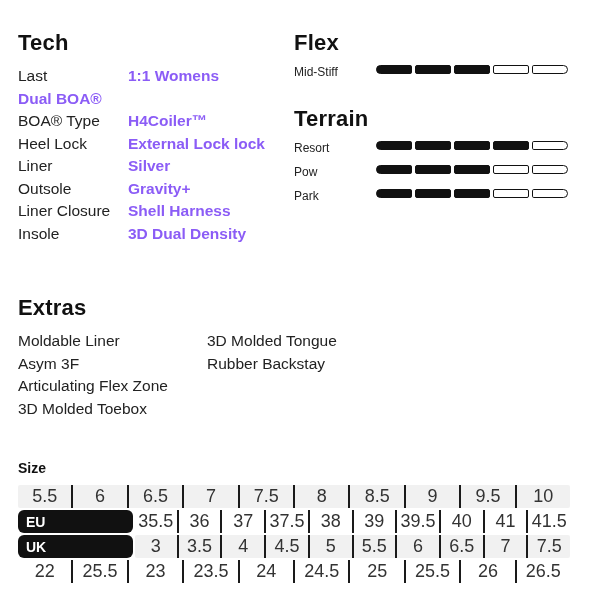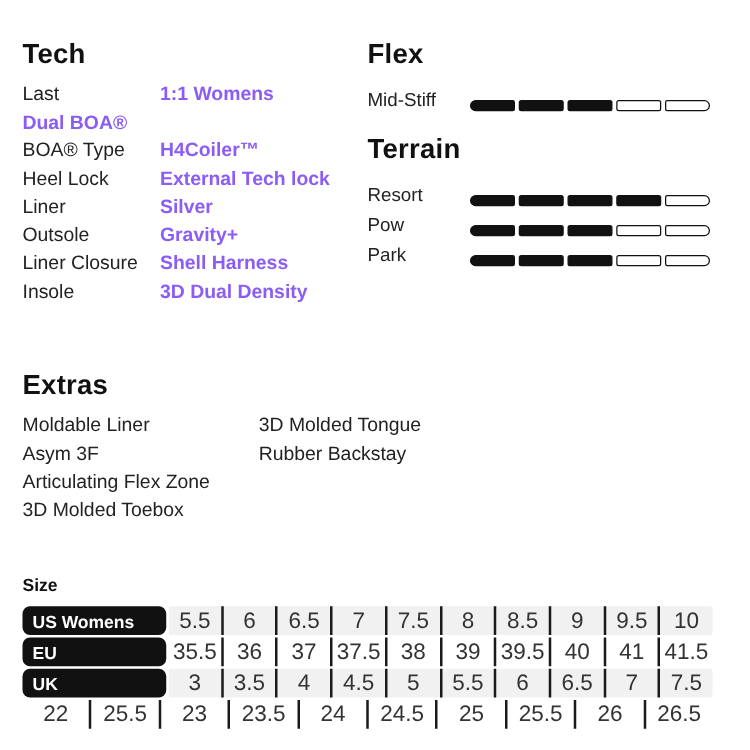--- a/index.html
+++ b/index.html
@@ -10,21 +10,21 @@
   .top { display:flex; }
   .tech-section { width:282px; }
   .right-col { width:282px; }
 
   .sec-heading { font-size:22px; font-weight:700; color:#111; letter-spacing:.2px; margin-bottom:9px; }
 
   .spec-row { display:flex; align-items:center; height:22.5px; font-size:15.5px; }
   .spec-label { width:110px; color:#222; flex-shrink:0; }
   .spec-value { font-weight:700; color:#8b5cf6; white-space:nowrap; }
 
-  .rate-row { display:flex; align-items:flex-end; height:24px; font-size:15px; }
+  .rate-row { display:flex; align-items:flex-start; height:24px; font-size:12px; }
   .rate-label { width:82px; color:#222; flex-shrink:0; }
   .rating-bar { display:flex; gap:3px; width:192px; height:9px; }
   .seg { flex:1; border:1.5px solid #111; border-radius:2px; background:#fff; }
   .seg.fill { background:#111; }
   .seg:first-child { border-radius:5px 2px 2px 5px; }
   .seg:last-child { border-radius:2px 5px 5px 2px; }
 
   .flex-section .rate-row { margin-top:1px; }
   .terrain-section { margin-top:17px; }
 
@@ -65,21 +65,21 @@
             <span class="spec-value">Dual BOA®</span>
           </div>
 
           <div class="spec-row">
             <span class="spec-label">BOA® Type</span>
             <span class="spec-value">H4Coiler™</span>
           </div>
 
           <div class="spec-row">
             <span class="spec-label">Heel Lock</span>
-            <span class="spec-value">External Tech lock</span>
+            <span class="spec-value">External Lock lock</span>
           </div>
 
           <div class="spec-row">
             <span class="spec-label">Liner</span>
             <span class="spec-value">Silver</span>
           </div>
 
           <div class="spec-row">
             <span class="spec-label">Outsole</span>
             <span class="spec-value">Gravity+</span>
@@ -178,21 +178,20 @@
           <li>Rubber Backstay</li>
         </ul>
     </div>
   </section>
 
   <section class="size-section">
     <h3 class="size-heading">Size</h3>
     <div class="size-table">
 
         <div class="size-row">
-          <div class="size-row-label">US Womens</div>
           <div class="size-cells">
             <div class="size-cell">5.5</div>
             <div class="size-cell">6</div>
             <div class="size-cell">6.5</div>
             <div class="size-cell">7</div>
             <div class="size-cell">7.5</div>
             <div class="size-cell">8</div>
             <div class="size-cell">8.5</div>
             <div class="size-cell">9</div>
             <div class="size-cell">9.5</div>

